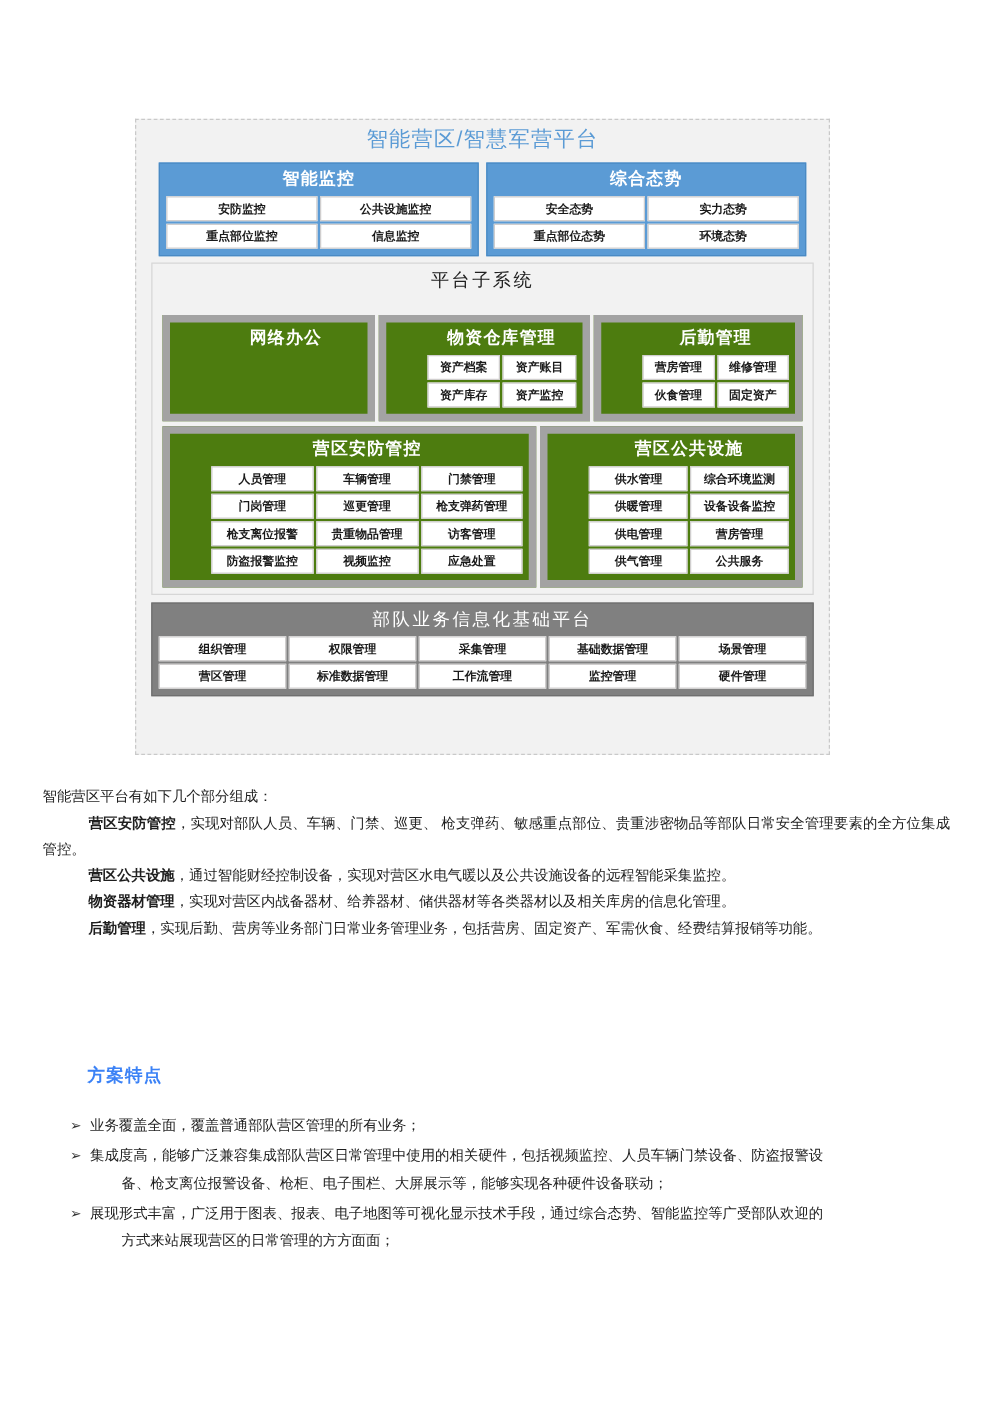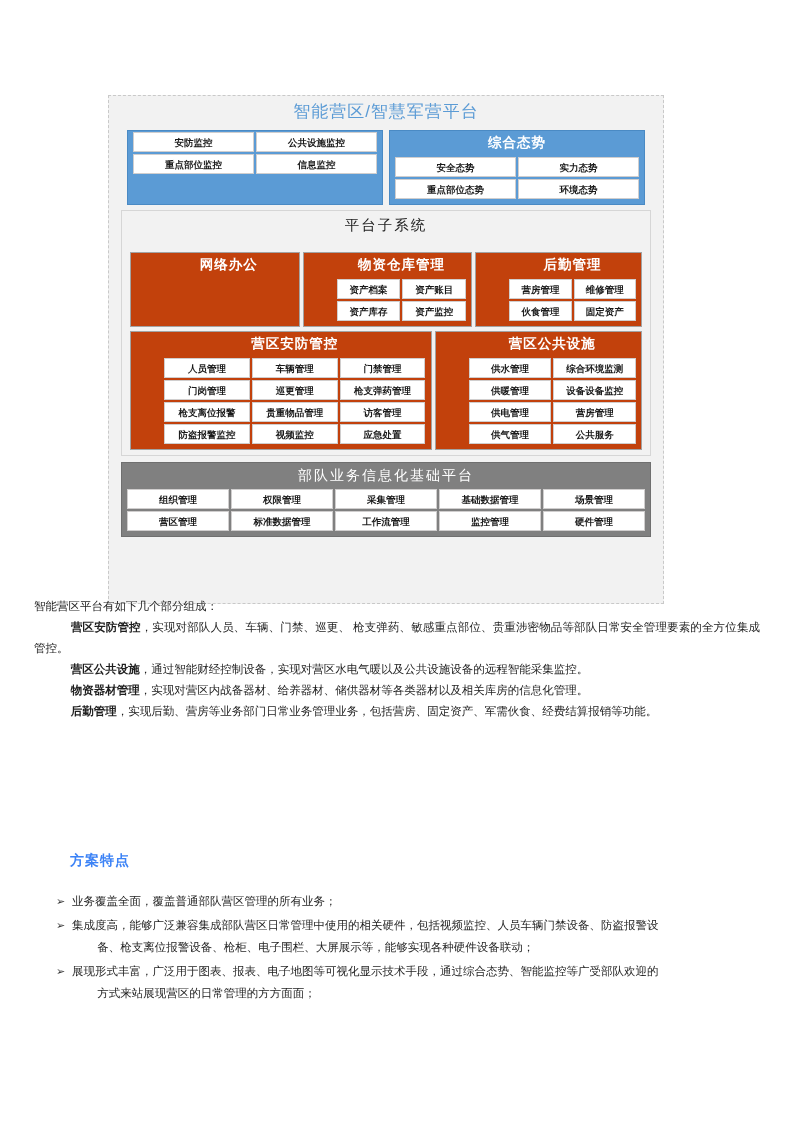--- a/index.html
+++ b/index.html
@@ -39,21 +39,21 @@
     display:flex;
     gap:6px;
     margin:3px 18px 0 18px;
   }
   .panel{
     box-sizing:border-box;
     flex:1;
     padding:0;
   }
   .panel.blue{ background:#5b9bd5; border:1px solid #4a8ac4; }
-  .panel.green{ background:#c2410c; border:1px solid #a3a3a3;padding-left:28px; }
+  .panel.green{ background:#4d7c0f; border:6px solid #a3a3a3;padding-left:28px; }
   .panel.gray{ background:#808080; border:1px solid #6f6f6f; }
 
   .panel-head{
     text-align:center;
     color:#ffffff;
     font-weight:bold;
     font-size:13.5px;
     line-height:20px;
     padding:2px 0 3px 0;
     letter-spacing:1px;
@@ -111,21 +111,21 @@
 
   
   .bottom-wrap{
     margin:6px 12px 0 12px;
   }
   .panel.gray .cells .cell{ font-size:9.5px; }
 
   
   .body-text{
     position:absolute;
-    left:34px;top:596px;
+    left:34px;top:628px;
     width:726px;
     font-size:11.5px;
     line-height:21px;
     color:#1e1e1e;
     text-align:justify;
   }
   .body-text p{ margin:0; text-indent:0; }
   .p-indent3{ text-indent:3em; }
   .bold{ font-weight:bold; }
 
@@ -164,20 +164,21 @@
 
 <div class="page">
 
   <div class="diagram">
 
     <div class="diag-title">智能营区/智慧军营平台</div>
 
     <div class="top-row">
 
       <div class="panel blue">
+        <div class="panel-head">智能监控</div>
         <div class="cells c2">
           <div class="cell">安防监控</div>
           <div class="cell">公共设施监控</div>
           <div class="cell">重点部位监控</div>
           <div class="cell">信息监控</div>
         </div>
       </div>
 
       <div class="panel blue">
         <div class="panel-head">综合态势</div>

